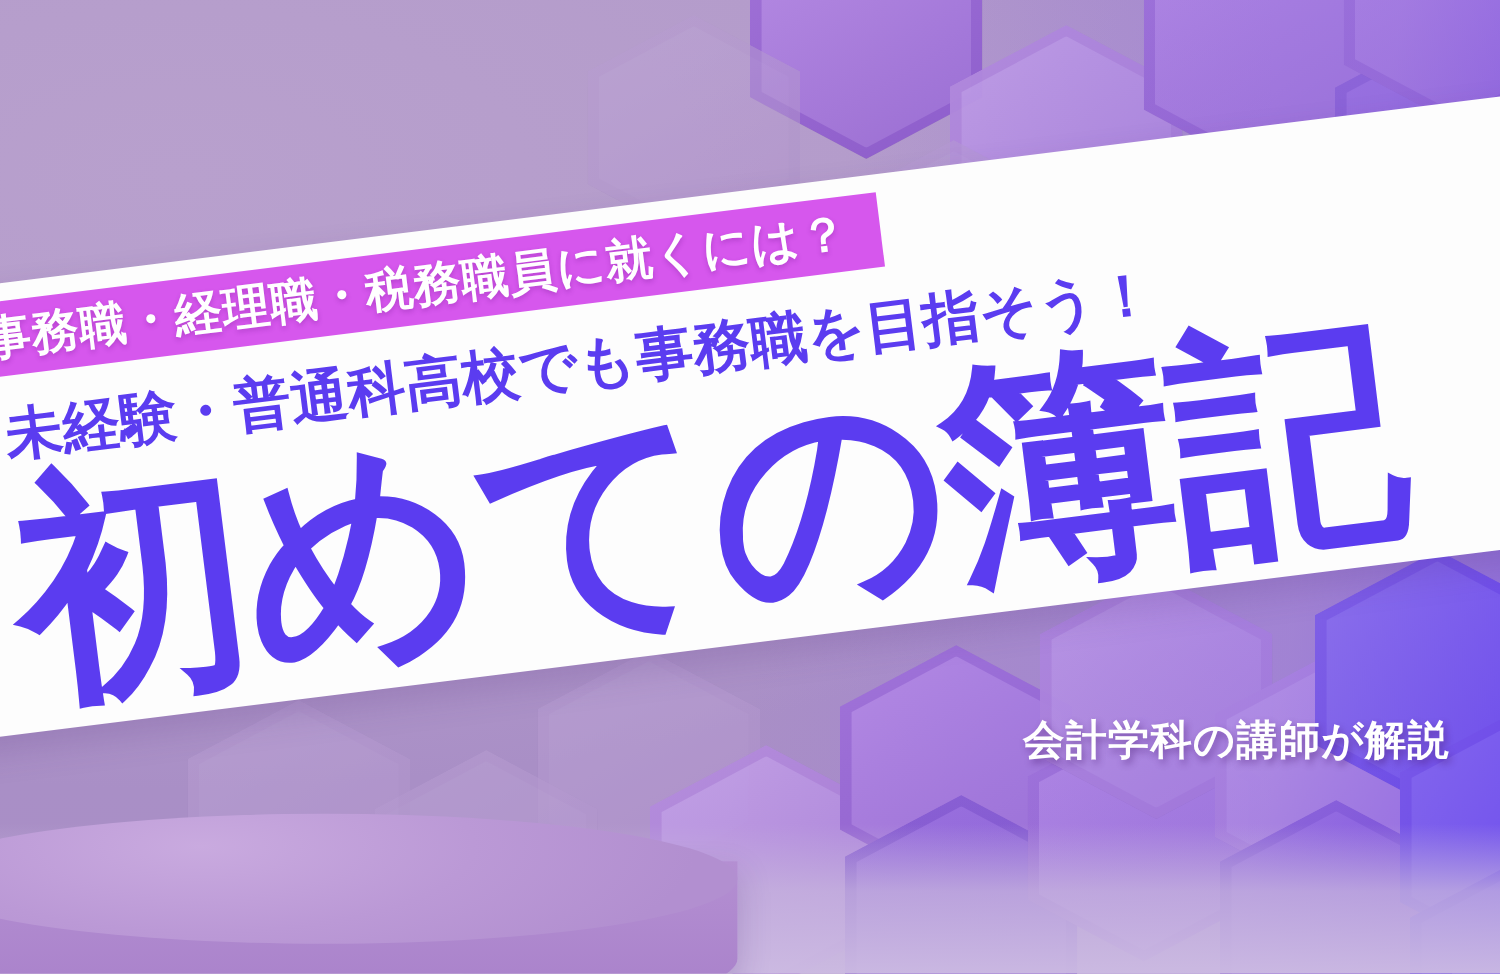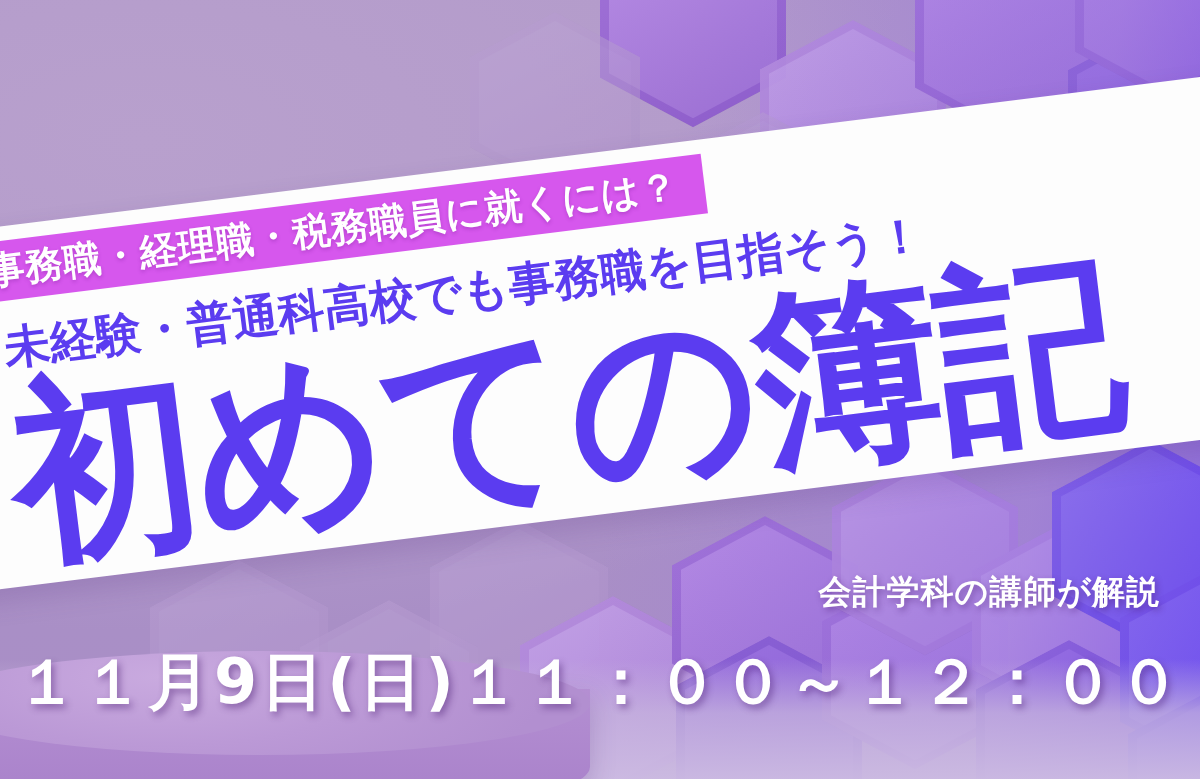--- a/index.html
+++ b/index.html
@@ -235,15 +235,14 @@
   <div class="tilt">
     <div class="ribbon">事務職・経理職・税務職員に就くには？</div>
 
     <div class="kicker">未経験・普通科高校でも事務職を目指そう！</div>
 
     <div class="headline">初めての簿記</div>
   </div>
 
   <div class="speaker">会計学科の講師が解説</div>
 
-  <div class="datetime">１１月9日(日)１１：００～１２：００</div>
 
 </div>
 
 </body></html>

